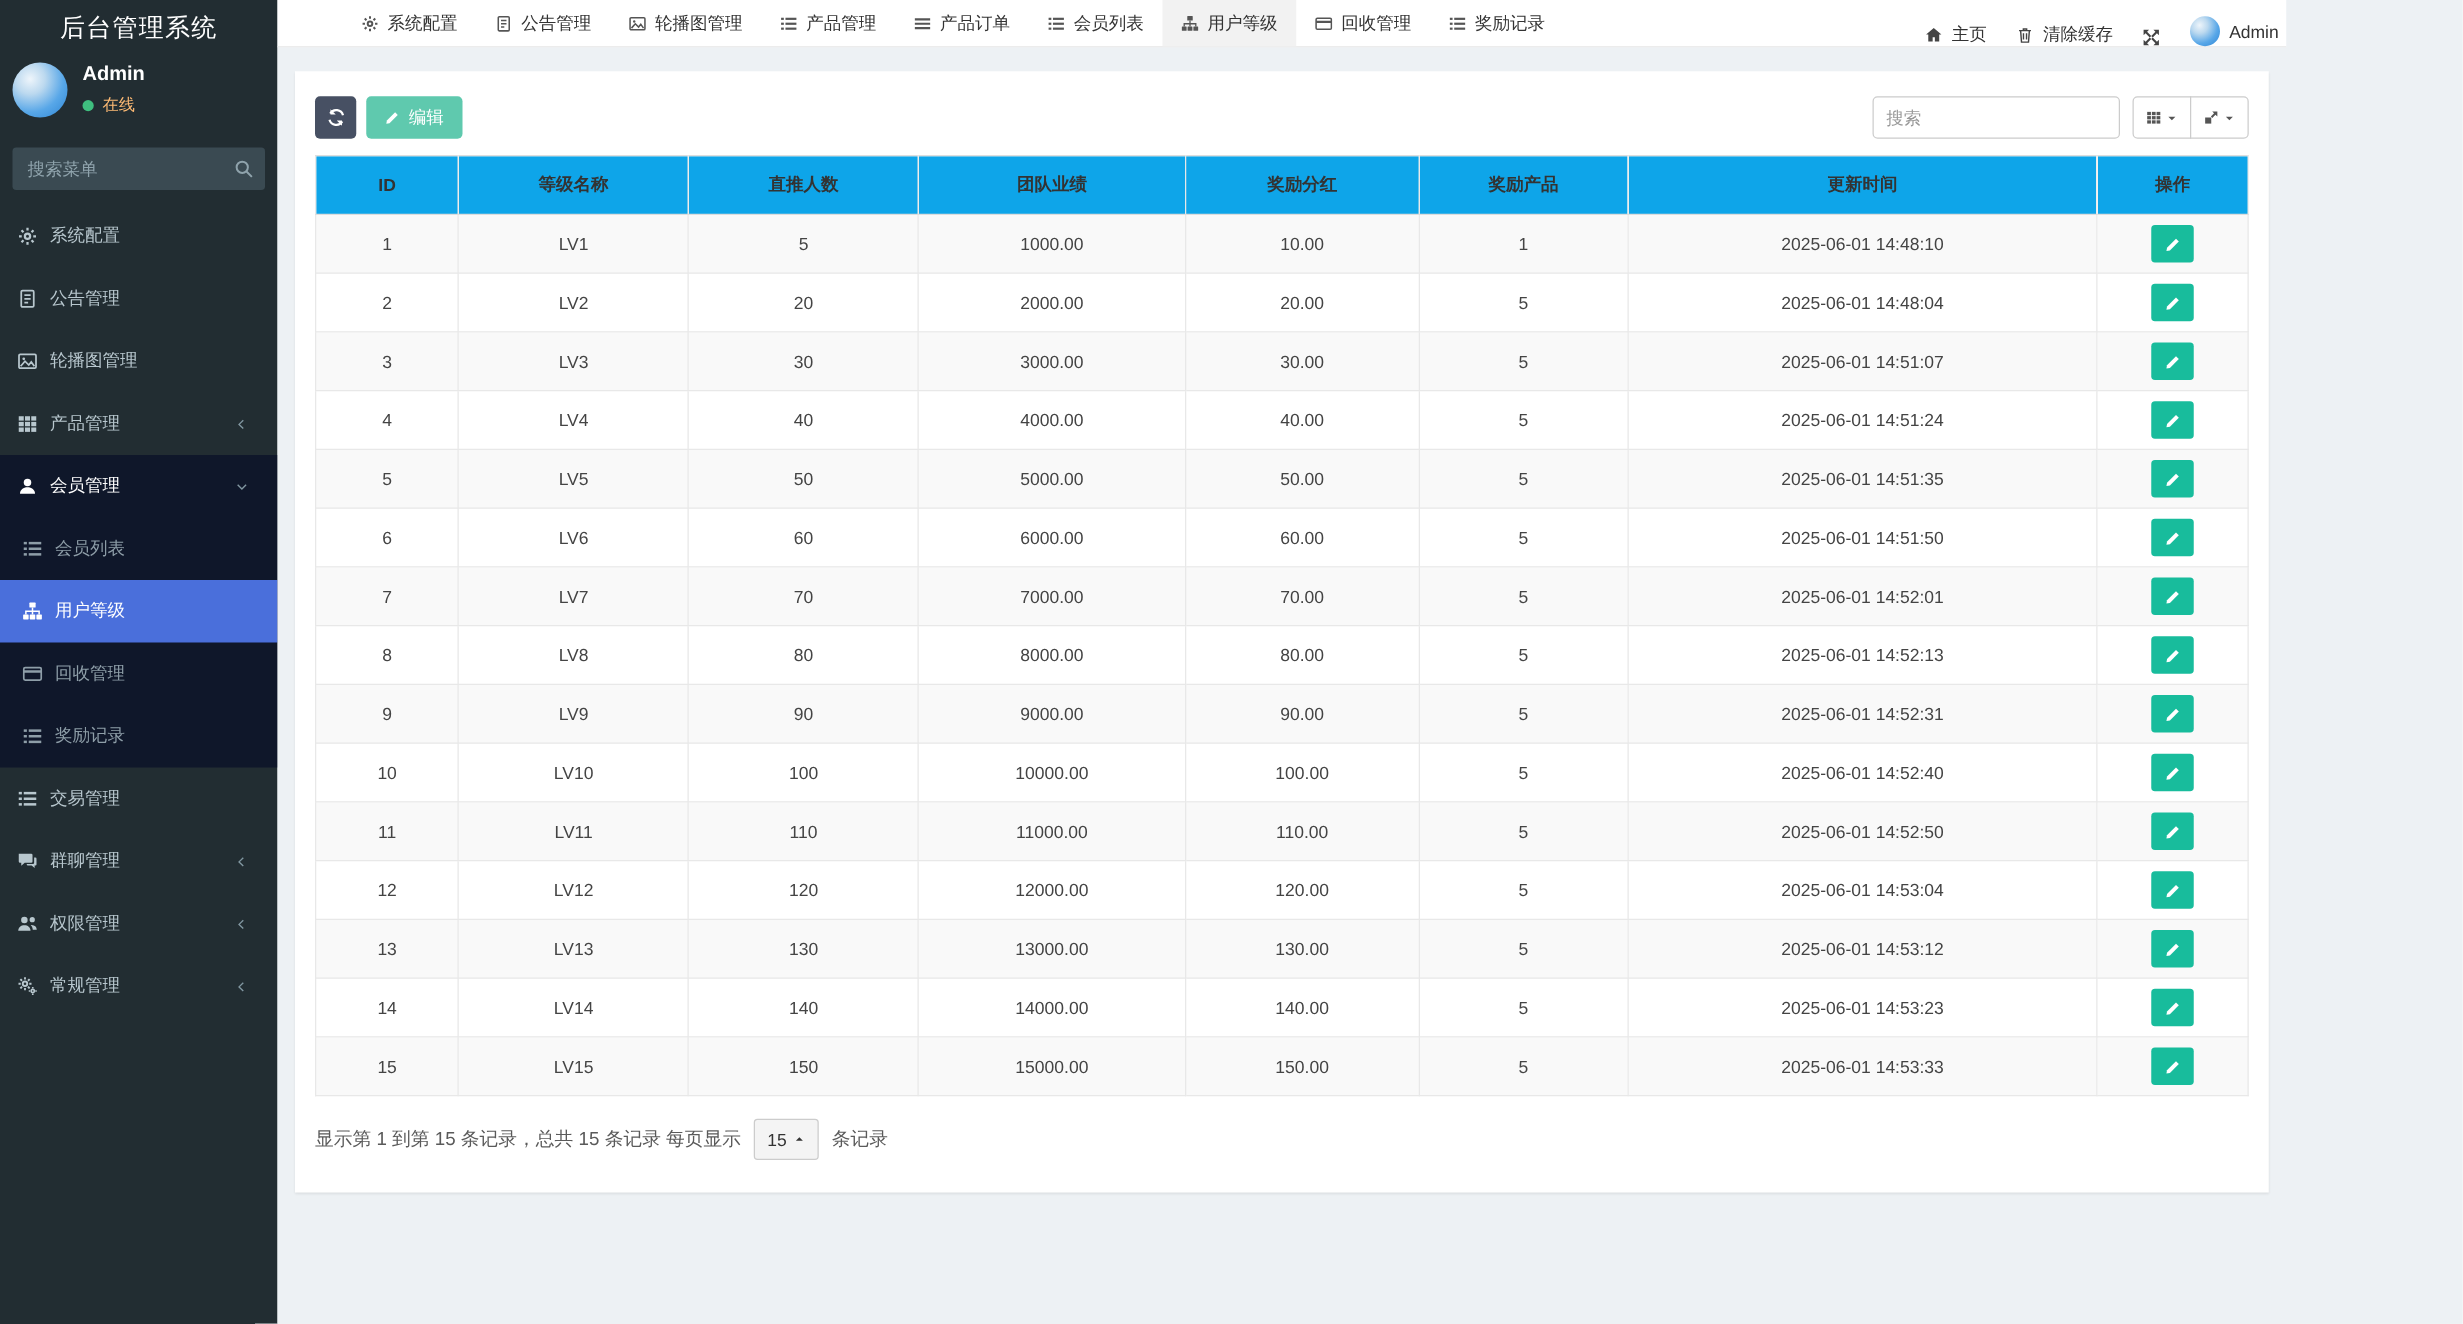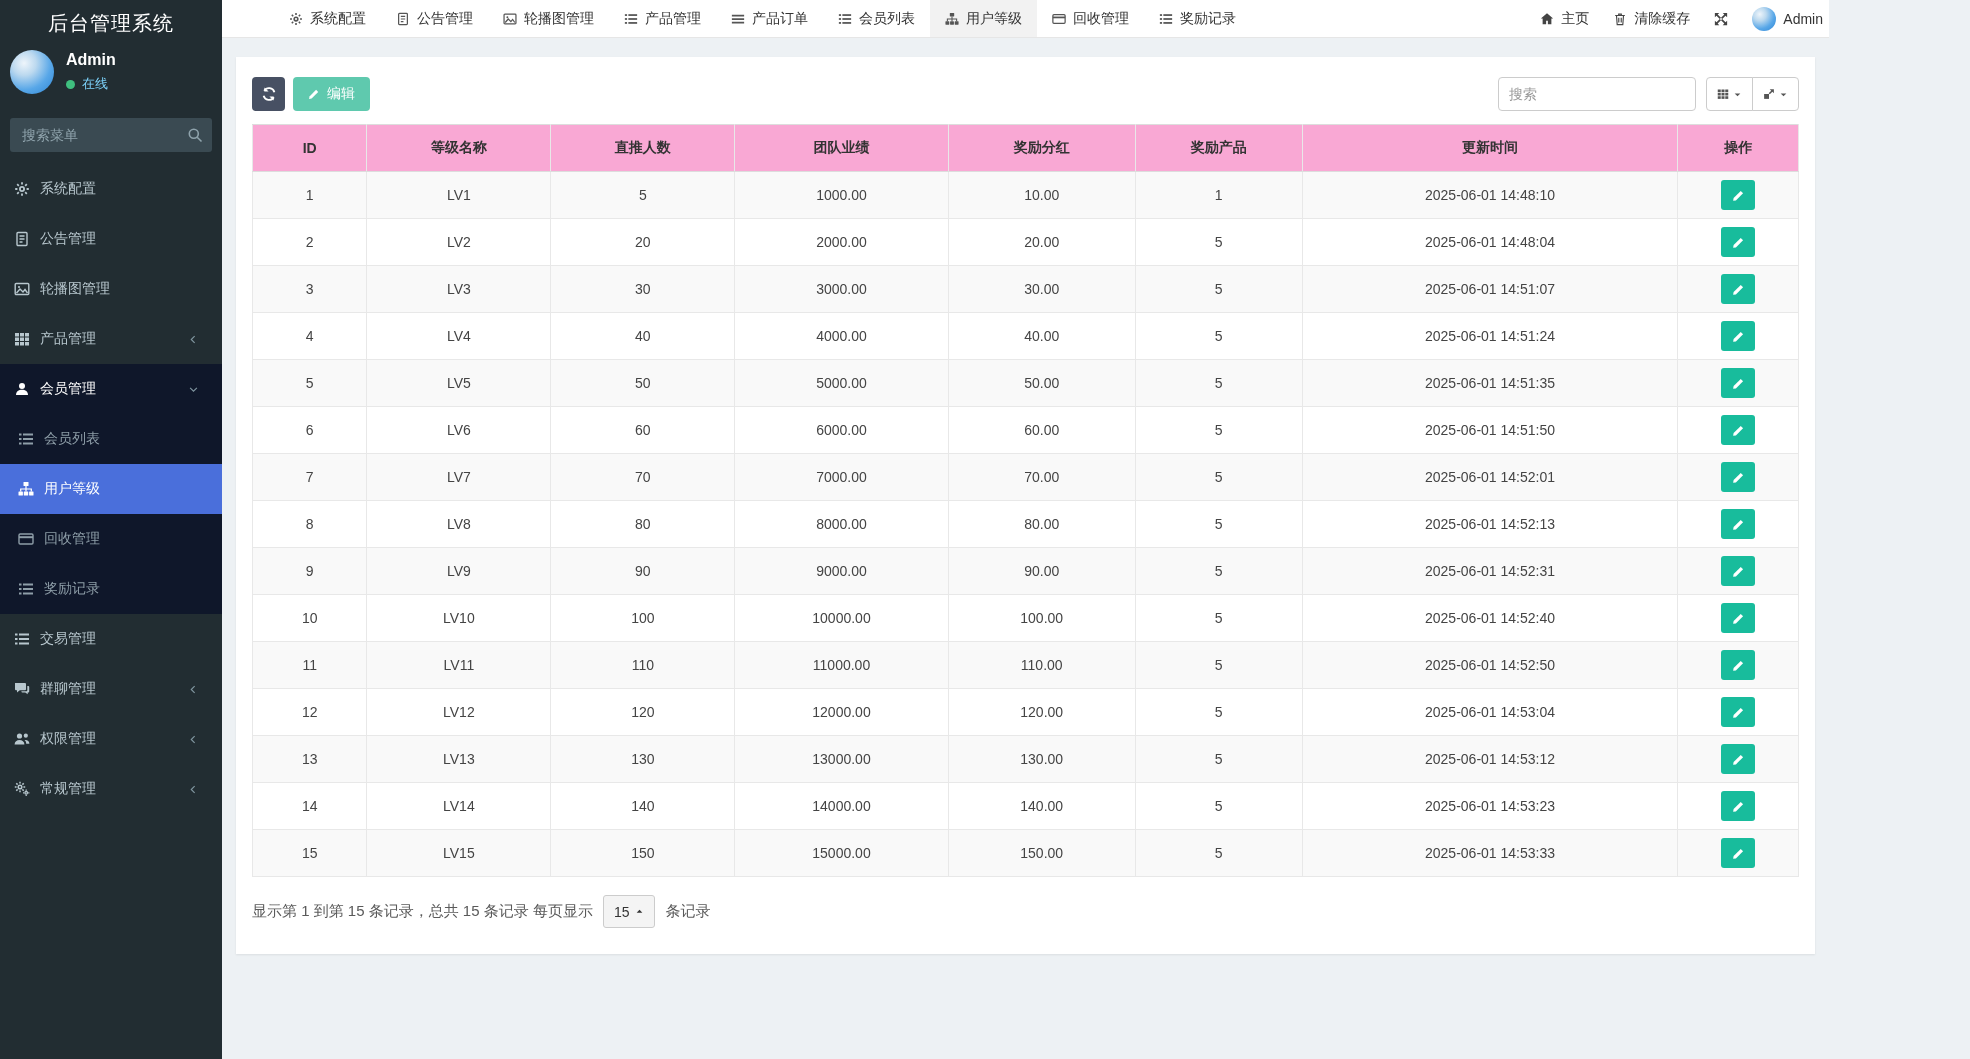--- a/index.html
+++ b/index.html
@@ -8,21 +8,21 @@
   .wrapper { display:flex; width:1829px; height:1059px; }
 
   
   .sidebar { width:222px; flex-shrink:0; background:#222d32; color:#b8c7ce; height:1059px; }
   .brand { height:42px; line-height:46px; text-align:center; color:#fff; font-size:20px; letter-spacing:1px; }
   .user-panel { display:flex; align-items:center; padding:8px 12px 12px 10px; }
   .avatar { width:44px; height:44px; border-radius:50%;
     background:radial-gradient(circle at 32% 30%, #eef5fb 0%, #bcd9ef 28%, #58a7e8 62%, #2c84d4 100%); }
   .user-meta { margin-left:12px; }
   .user-name { color:#fff; font-weight:bold; font-size:16px; margin-bottom:6px; }
-  .user-status { display:flex; align-items:center; font-size:13px; color:#7dd3fc; }
+  .user-status { display:flex; align-items:center; font-size:13px; color:#fdba74; }
   .dot { width:9px; height:9px; border-radius:50%; background:#3fbf7f; margin-right:7px; }
   .side-search { margin:12px 10px 4px 10px; position:relative; }
   .side-search input { width:100%; height:34px; background:#3a4a52; border:none; border-radius:3px;
     color:#22c55e; font-size:14px; padding:0 32px 0 12px; outline:none; }
   .side-search input::placeholder { color:#8fa3ac; }
   .side-search .icon { position:absolute; right:9px; top:9px; color:#8fa3ac; }
   .menu { margin-top:12px; }
   .menu-item { height:50px; display:flex; align-items:center; padding:0 14px; font-size:14px;
     color:#b8c7ce; cursor:pointer; }
   .menu-item .icon { margin-right:10px; }
@@ -38,21 +38,21 @@
 
   
   .main { flex:1; display:flex; flex-direction:column; min-width:0; }
   .topnav { height:38px; background:#fff; border-bottom:1px solid #e6e6e6; display:flex; align-items:stretch; }
   .burger { display:flex; align-items:center; padding:0 16px; margin-right:20px; color:#444; cursor:pointer; }
   .nav-tabs { display:flex; }
   .nav-tab { display:flex; align-items:center; gap:7px; padding:0 15px; font-size:14px; color:#333;
     cursor:pointer; white-space:nowrap; }
   .nav-tab .icon { width:14px; height:14px; color:#555; }
   .nav-tab.active { background:#f2f2f2; }
-  .nav-right { margin-left:auto; display:flex; align-items:center; gap:24px; padding-right:6px; }
+  .nav-right { margin-left:auto; display:flex; align-items:flex-end; gap:24px; padding-right:6px; }
   .nav-link { display:flex; align-items:center; gap:7px; font-size:14px; color:#333; cursor:pointer; white-space:nowrap; }
   .nav-link .icon { width:14px; height:14px; color:#444; }
   .nav-avatar { width:24px; height:24px; border-radius:50%; flex-shrink:0;
     background:radial-gradient(circle at 32% 30%, #eef5fb 0%, #bcd9ef 28%, #58a7e8 62%, #2c84d4 100%); }
 
   .content { flex:1; background:#edf1f4; padding:19px 14px 0 14px; overflow:hidden; }
   .card { background:#fff; border-radius:0; box-shadow:0 1px 2px rgba(0,0,0,.08); padding:20px 16px 26px 16px; }
 
   .toolbar { display:flex; align-items:center; }
   .btn { border:none; cursor:pointer; border-radius:4px; font-size:14px; display:inline-flex;
@@ -65,21 +65,21 @@
   .tbl-search::placeholder { color:#999; }
   .btn-group { display:flex; margin-left:10px; }
   .btn-light { width:47px; height:34px; background:#fff; border:1px solid #ccc; color:#555;
     display:inline-flex; align-items:center; justify-content:center; gap:4px; cursor:pointer; }
   .btn-light:first-child { border-radius:4px 0 0 4px; }
   .btn-light:last-child { border-radius:0 4px 4px 0; margin-left:-1px; }
 
   table { width:100%; border-collapse:collapse; margin-top:13px; table-layout:fixed; }
   th, td { border:1px solid #e8e8e8; height:47px; text-align:center; font-size:14px;
     padding:4px 8px; overflow:hidden; white-space:nowrap; }
-  thead th { color:#333; font-weight:bold; border-top-color:#ddd; border-bottom-color:#ddd; background:#f9a8d4;margin-left:44px; }
+  thead th { color:#333; font-weight:bold; border-top-color:#ddd; border-bottom-color:#ddd; background:#0ea5e9;margin-left:44px; }
   tbody td { color:#444; }
   tbody tr:nth-child(odd) { background:#f9f9f9; }
   .edit-btn { width:34px; height:30px; border:none; border-radius:3px; background:#18bc9c; color:#fff;
     cursor:pointer; display:inline-flex; align-items:center; justify-content:center; }
   .edit-btn .icon { width:13px; height:13px; }
 
   .pagination-bar { margin-top:18px; display:flex; align-items:center; font-size:15px; color:#5a5a5a; gap:10px; }
   .page-size-btn { height:33px; padding:0 10px; background:#f4f4f4; border:1px solid #ccc; border-radius:3px;
     color:#333; font-size:14px; display:inline-flex; align-items:center; gap:6px; cursor:pointer; }
 </style>

